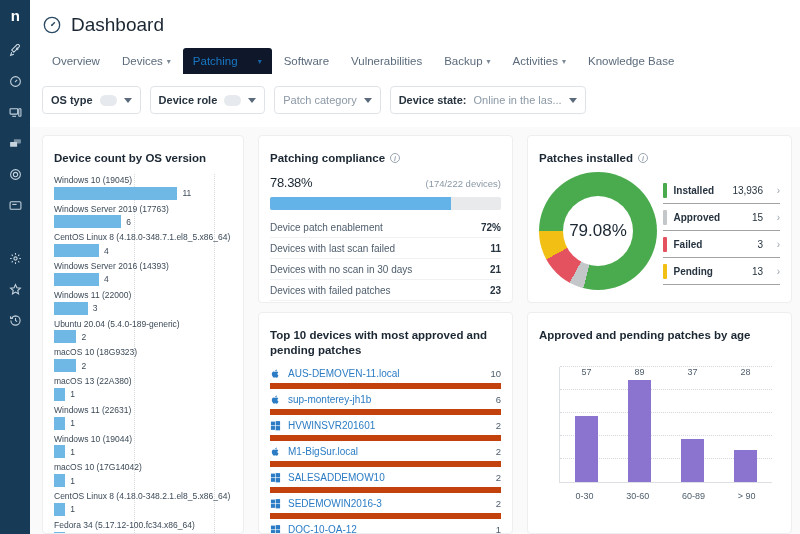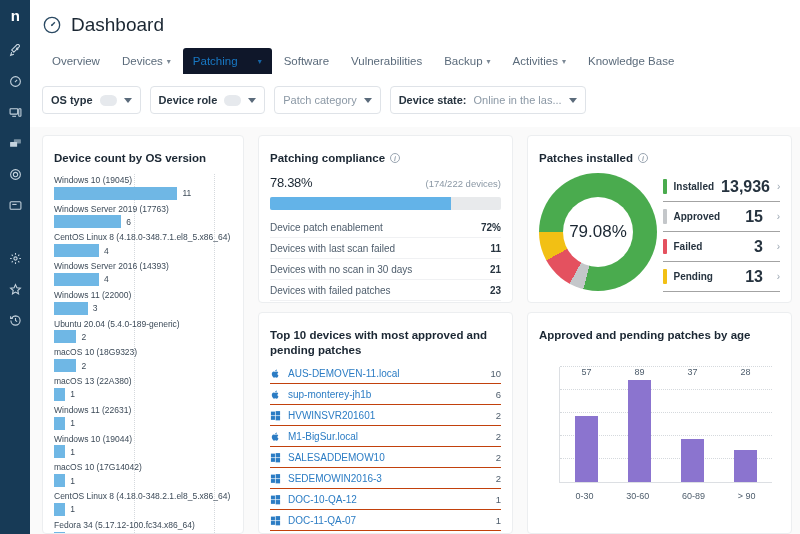--- a/index.html
+++ b/index.html
@@ -123,21 +123,21 @@
     font-size: 17px; color: #1b2733;
   }
   .legend { flex: 1; min-width: 0; }
   .lg-row {
     display: flex; align-items: center; gap: 7px;
     padding: 6px 0 5px; border-bottom: 1px solid #a3a3a3;
     cursor: pointer;
   }
   .lg-bar { width: 3.5px; height: 15px; border-radius: 1px; flex: 0 0 3.5px; }
   .lg-label { font-size: 10px; color: #26333f; font-weight: 700; flex: 1; }
-  .lg-val { font-size: 16px; color: #26333f; font-weight: 700; }
+  .lg-val { font-size: 10px; color: #26333f; font-weight: 400; }
   .chev { color: #9aa5b1; font-size: 10px; width: 10px; text-align: right; }
 
   
   .os-chart { margin-top: 8px; position: relative; }
   .os-grid {
     position: absolute; top: 0; bottom: 0; left: 0; right: 18px;
     pointer-events: none;
   }
   .os-grid i {
     position: absolute; top: 0; bottom: 0; width: 0;
@@ -145,21 +145,21 @@
   }
   .os-item { margin-bottom: 3px; position: relative; }
   .os-name { font-size: 8.5px; color: #3c4a58; white-space: nowrap; line-height: 1.5; }
   .os-barline { display: flex; align-items: center; gap: 5px; }
   .os-bar { height: 13px; background: #6fb7e5; }
   .os-num { font-size: 8.5px; color: #3c4a58; }
 
   
   .dev-row {
     display: flex; align-items: center; gap: 7px;
-    padding: 5px 0 4px; border-bottom: 1px solid #c2410c;
+    padding: 5px 0 4px; border-bottom: 6px solid #c2410c;
     font-size: 10px; cursor: pointer;
   }
   .dev-row .dname { color: #2b7cc4; flex: 1; white-space: nowrap; overflow: hidden; }
   .dev-row .dval { color: #4e5d6c; font-size: 9.5px; }
   .os-ico { width: 11px; height: 11px; flex: 0 0 11px; color: #2b7cc4; }
   .os-ico svg { width: 11px; height: 11px; display: block; }
 
   
   .bc { margin-top: 12px; position: relative; height: 148px; }
   .bc-plot {

